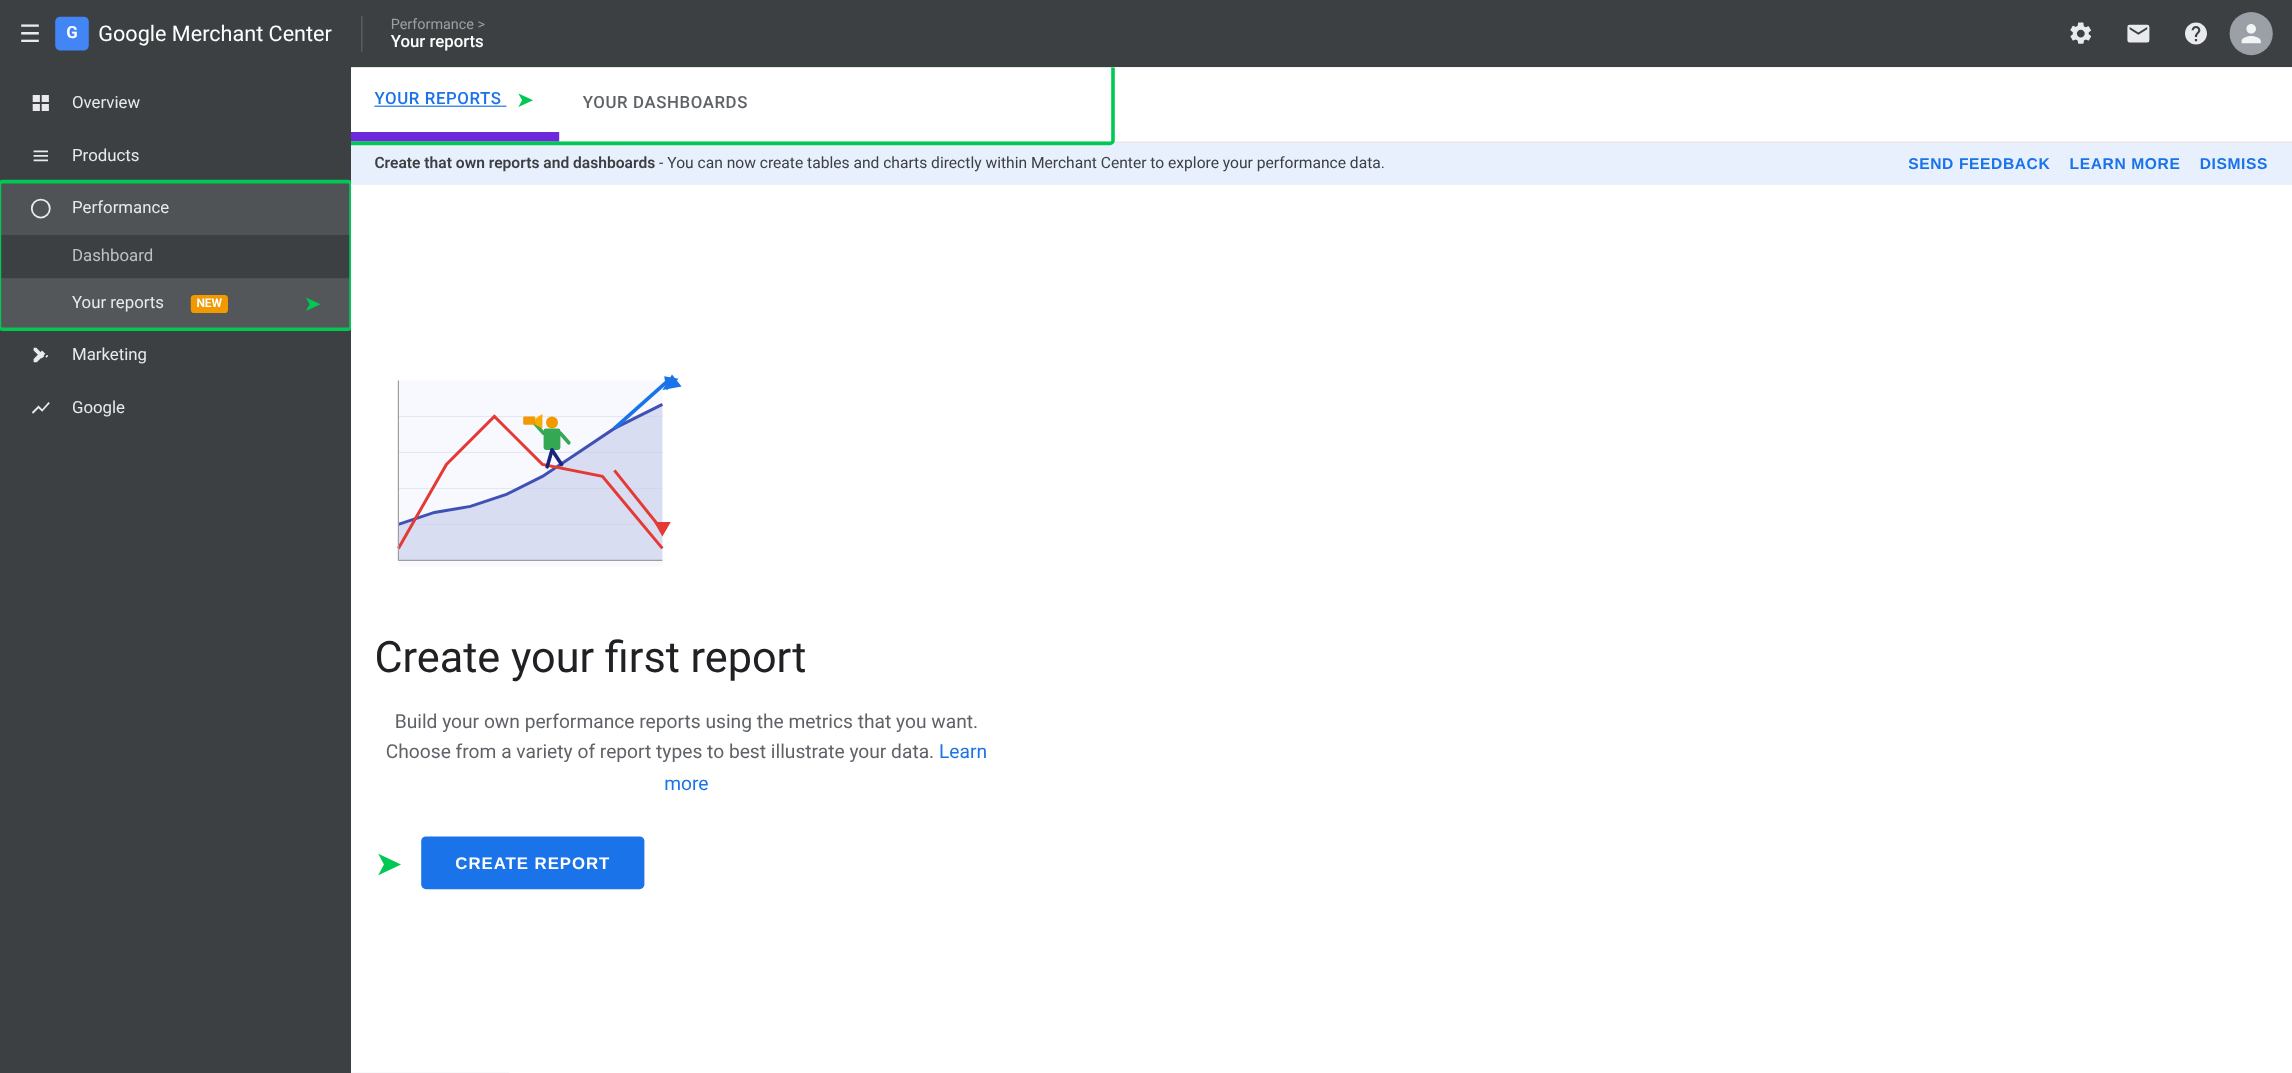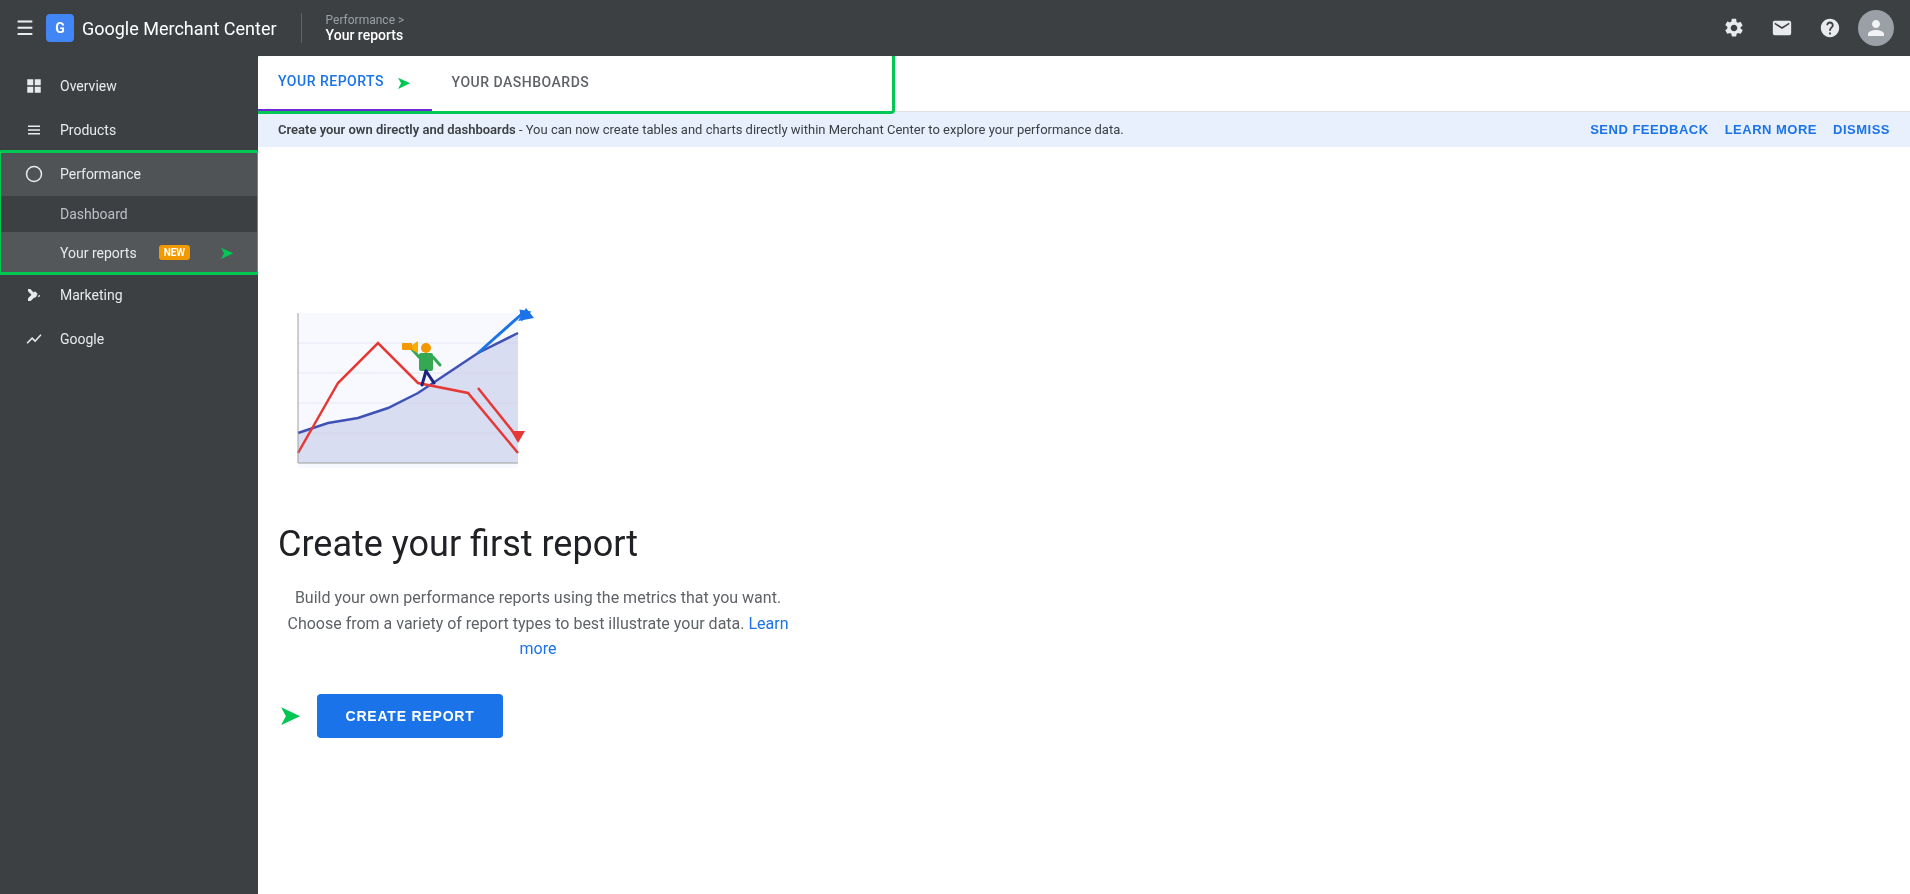--- a/index.html
+++ b/index.html
@@ -33,21 +33,21 @@
       display: flex; align-items: center; justify-content: center; cursor: pointer;
       overflow: hidden;
     }
     .account-avatar svg { width: 24px; height: 24px; fill: #f1f3f4; }
 
     
     .main-layout { display: flex; flex: 1; overflow: hidden; }
 
     
     .sidebar {
-      width: 258px; background: #3c4043; flex-shrink: 0;
+      width: 292px; background: #3c4043; flex-shrink: 0;
       display: flex; flex-direction: column; padding-top: 8px;
       overflow-y: auto;
     }
     .sidebar-item {
       display: flex; align-items: center; gap: 16px;
       padding: 12px 24px; color: #e8eaed; cursor: pointer;
       font-size: 14px; font-weight: 400; position: relative;
     }
     .sidebar-item.active-section { background: rgba(255,255,255,0.1); }
     .sidebar-item-icon { width: 20px; height: 20px; display: flex; align-items: center; justify-content: center; flex-shrink: 0; }
@@ -69,21 +69,21 @@
     .tab-bar {
       display: flex; align-items: center; border-bottom: 1px solid #e0e0e0;
       padding: 0 0; background: white; flex-shrink: 0;
       position: relative;
     }
     .tab {
       padding: 16px 20px; font-size: 14px; font-weight: 500; cursor: pointer;
       color: #5f6368; border-bottom: 3px solid transparent; letter-spacing: 0.5px;
       text-transform: uppercase; position: relative;
     }
-    .tab.active { color: #1a73e8; border-bottom: 2px solid #6d28d9; }
+    .tab.active { color: #1a73e8; border-bottom: 8px solid #6d28d9; text-decoration: underline; }
     .tab-arrow { display: inline-block; color: #00c853; margin-left: 8px; font-size: 18px; vertical-align: middle; }
 
     
     .info-banner {
       background: #e8f0fe; display: flex; align-items: center;
       padding: 10px 20px; font-size: 13px; color: #3c4043; flex-shrink: 0;
       gap: 8px;
     }
     .info-banner-text { flex: 1; }
     .info-banner-text strong { font-weight: 600; }
@@ -240,21 +240,21 @@
         <span>YOUR REPORTS</span>
         <span class="tab-arrow">➤</span>
       </div>
       <div class="tab">
         <span>YOUR DASHBOARDS</span>
       </div>
     </div>
 
     <div class="info-banner">
       <span class="info-banner-text">
-        <strong>Create your own directly and dashboards</strong><span> - You can now create tables and charts directly within Merchant Center to explore your performance data.</span>
+        <strong>Create that own reports and dashboards</strong><span> - You can now create tables and charts directly within Merchant Center to explore your performance data.</span>
       </span>
       <div class="info-banner-links">
         <button class="info-banner-link">SEND FEEDBACK</button>
         <button class="info-banner-link">LEARN MORE</button>
         <button class="info-banner-link">DISMISS</button>
       </div>
     </div>
 
     <div class="main-content">
 

